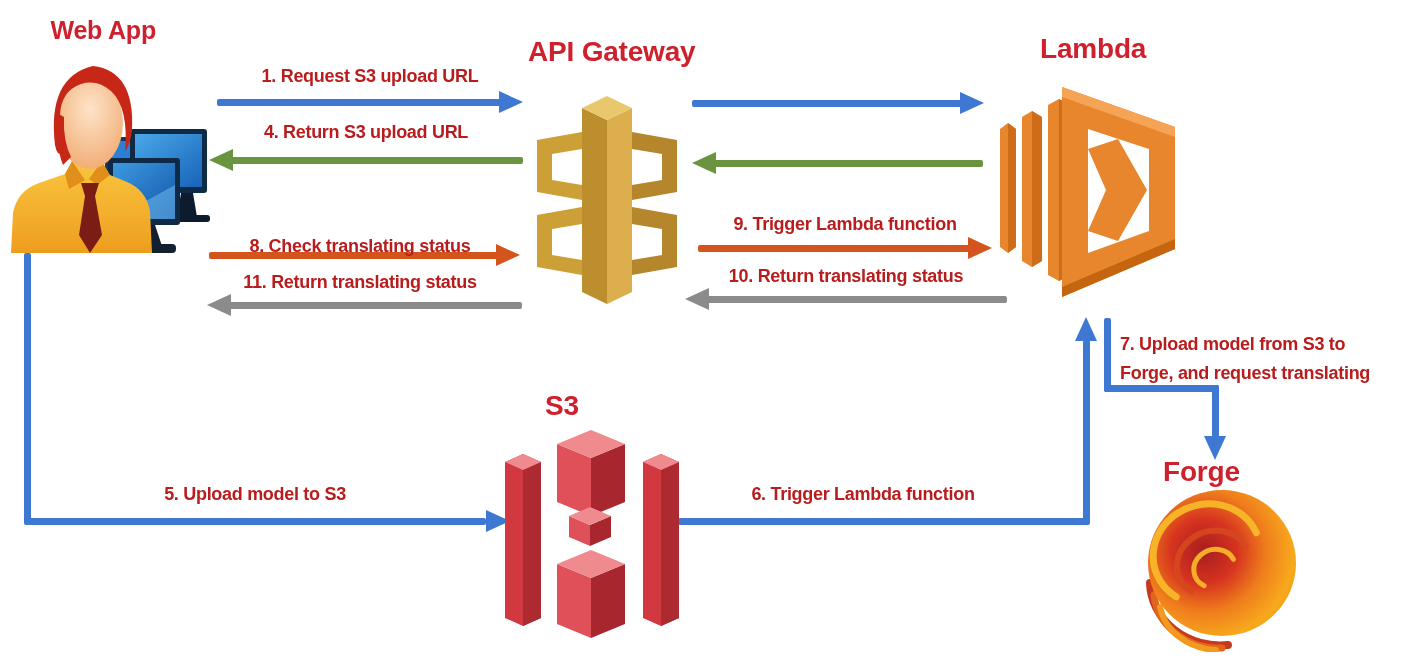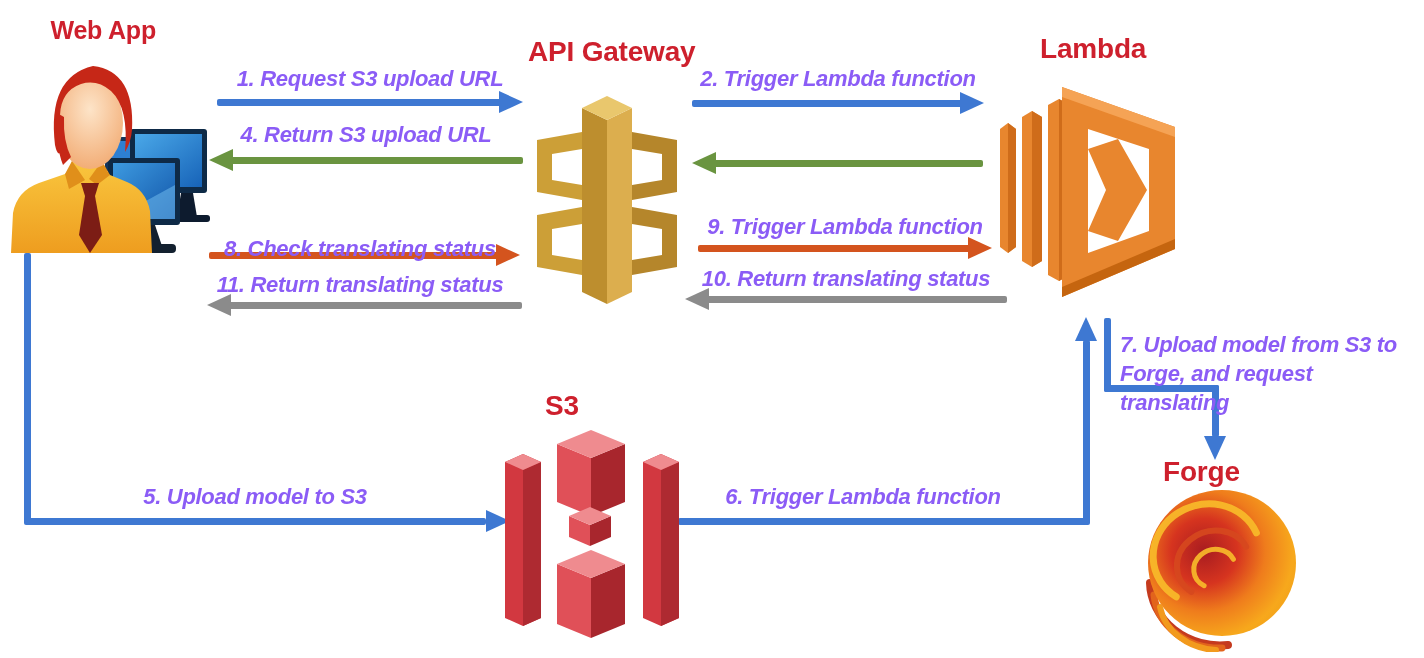--- a/index.html
+++ b/index.html
@@ -12,22 +12,22 @@
     position:absolute;font-weight:bold;font-size:28px;color:#ce202d;
     text-align:left;white-space:nowrap;letter-spacing:-0.2px;
   }
   #nl-webapp{left:36px;top:16px;width:120px;text-align:right;font-size:25px;}
   #nl-api{left:528px;top:36px;width:155px;}
   #nl-lambda{left:1040px;top:33px;width:110px;}
   #nl-s3{left:545px;top:390px;width:100px;}
   #nl-forge{left:1163px;top:456px;width:105px;}
   
   .flabel{
-    position:absolute;font-size:22px;font-weight:600;color:#8b5cf6;
-    text-align:center;white-space:nowrap;letter-spacing:-0.3px;font-style:italic;
+    position:absolute;font-size:18px;font-weight:600;color:#b91c1c;
+    text-align:center;white-space:nowrap;letter-spacing:-0.3px;
   }
   #l1{left:217px;top:66px;width:306px;}
   #l2{left:692px;top:66px;width:292px;}
   #l3{left:692px;top:122px;width:291px;}
   #l4{left:209px;top:122px;width:314px;}
   #l5{left:95px;top:484px;width:320px;}
   #l6{left:713px;top:484px;width:300px;}
   #l7{left:1120px;top:330px;width:300px;text-align:left;line-height:29px;white-space:normal;}
   #l8{left:200px;top:236px;width:320px;}
   #l9{left:698px;top:214px;width:294px;}
@@ -121,21 +121,20 @@
   <div class="arr left c-gray" id="a10">
       <i class="shaft"></i>
       <i class="head"></i>
     </div>
   <div class="arr left c-gray" id="a11">
       <i class="shaft"></i>
       <i class="head"></i>
     </div>
 
   <div class="flabel" id="l1">1. Request S3 upload URL</div>
-  <div class="flabel" id="l2">2. Trigger Lambda function</div>
   <div class="flabel" id="l4">4. Return S3 upload URL</div>
   <div class="flabel" id="l5">5. Upload model to S3</div>
   <div class="flabel" id="l6">6. Trigger Lambda function</div>
   <div class="flabel" id="l7">
     <div>7. Upload model from S3 to</div>
     <div>Forge, and request translating</div>
   </div>
   <div class="flabel" id="l8">8. Check translating status</div>
   <div class="flabel" id="l9">9. Trigger Lambda function</div>
   <div class="flabel" id="l10">10. Return translating status</div>

